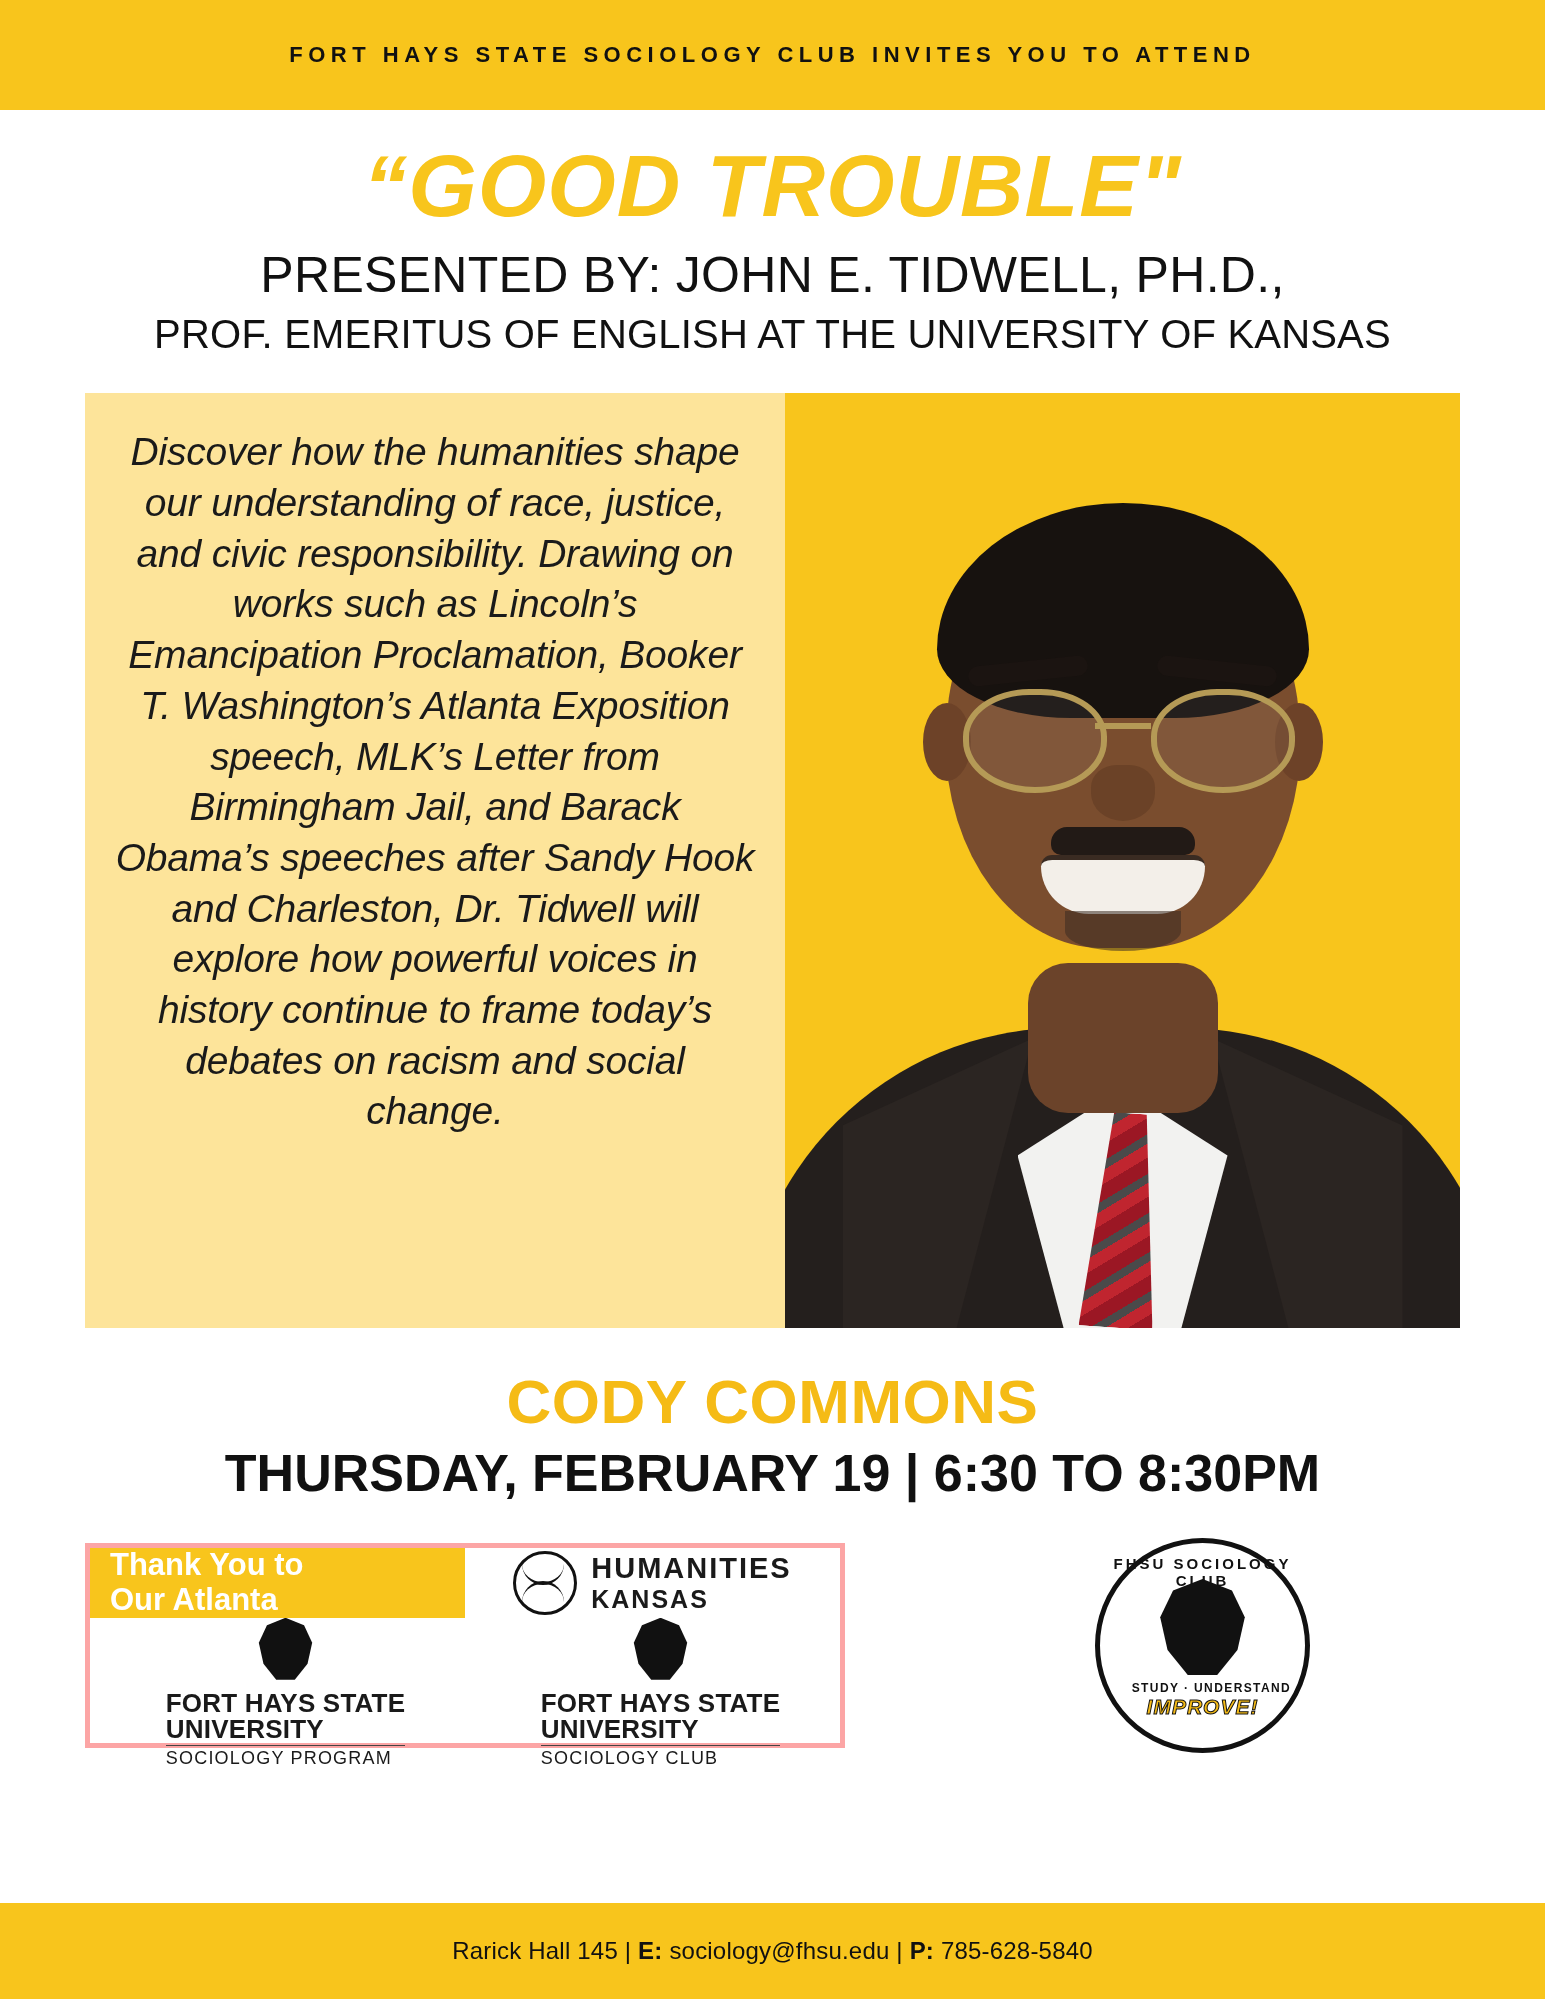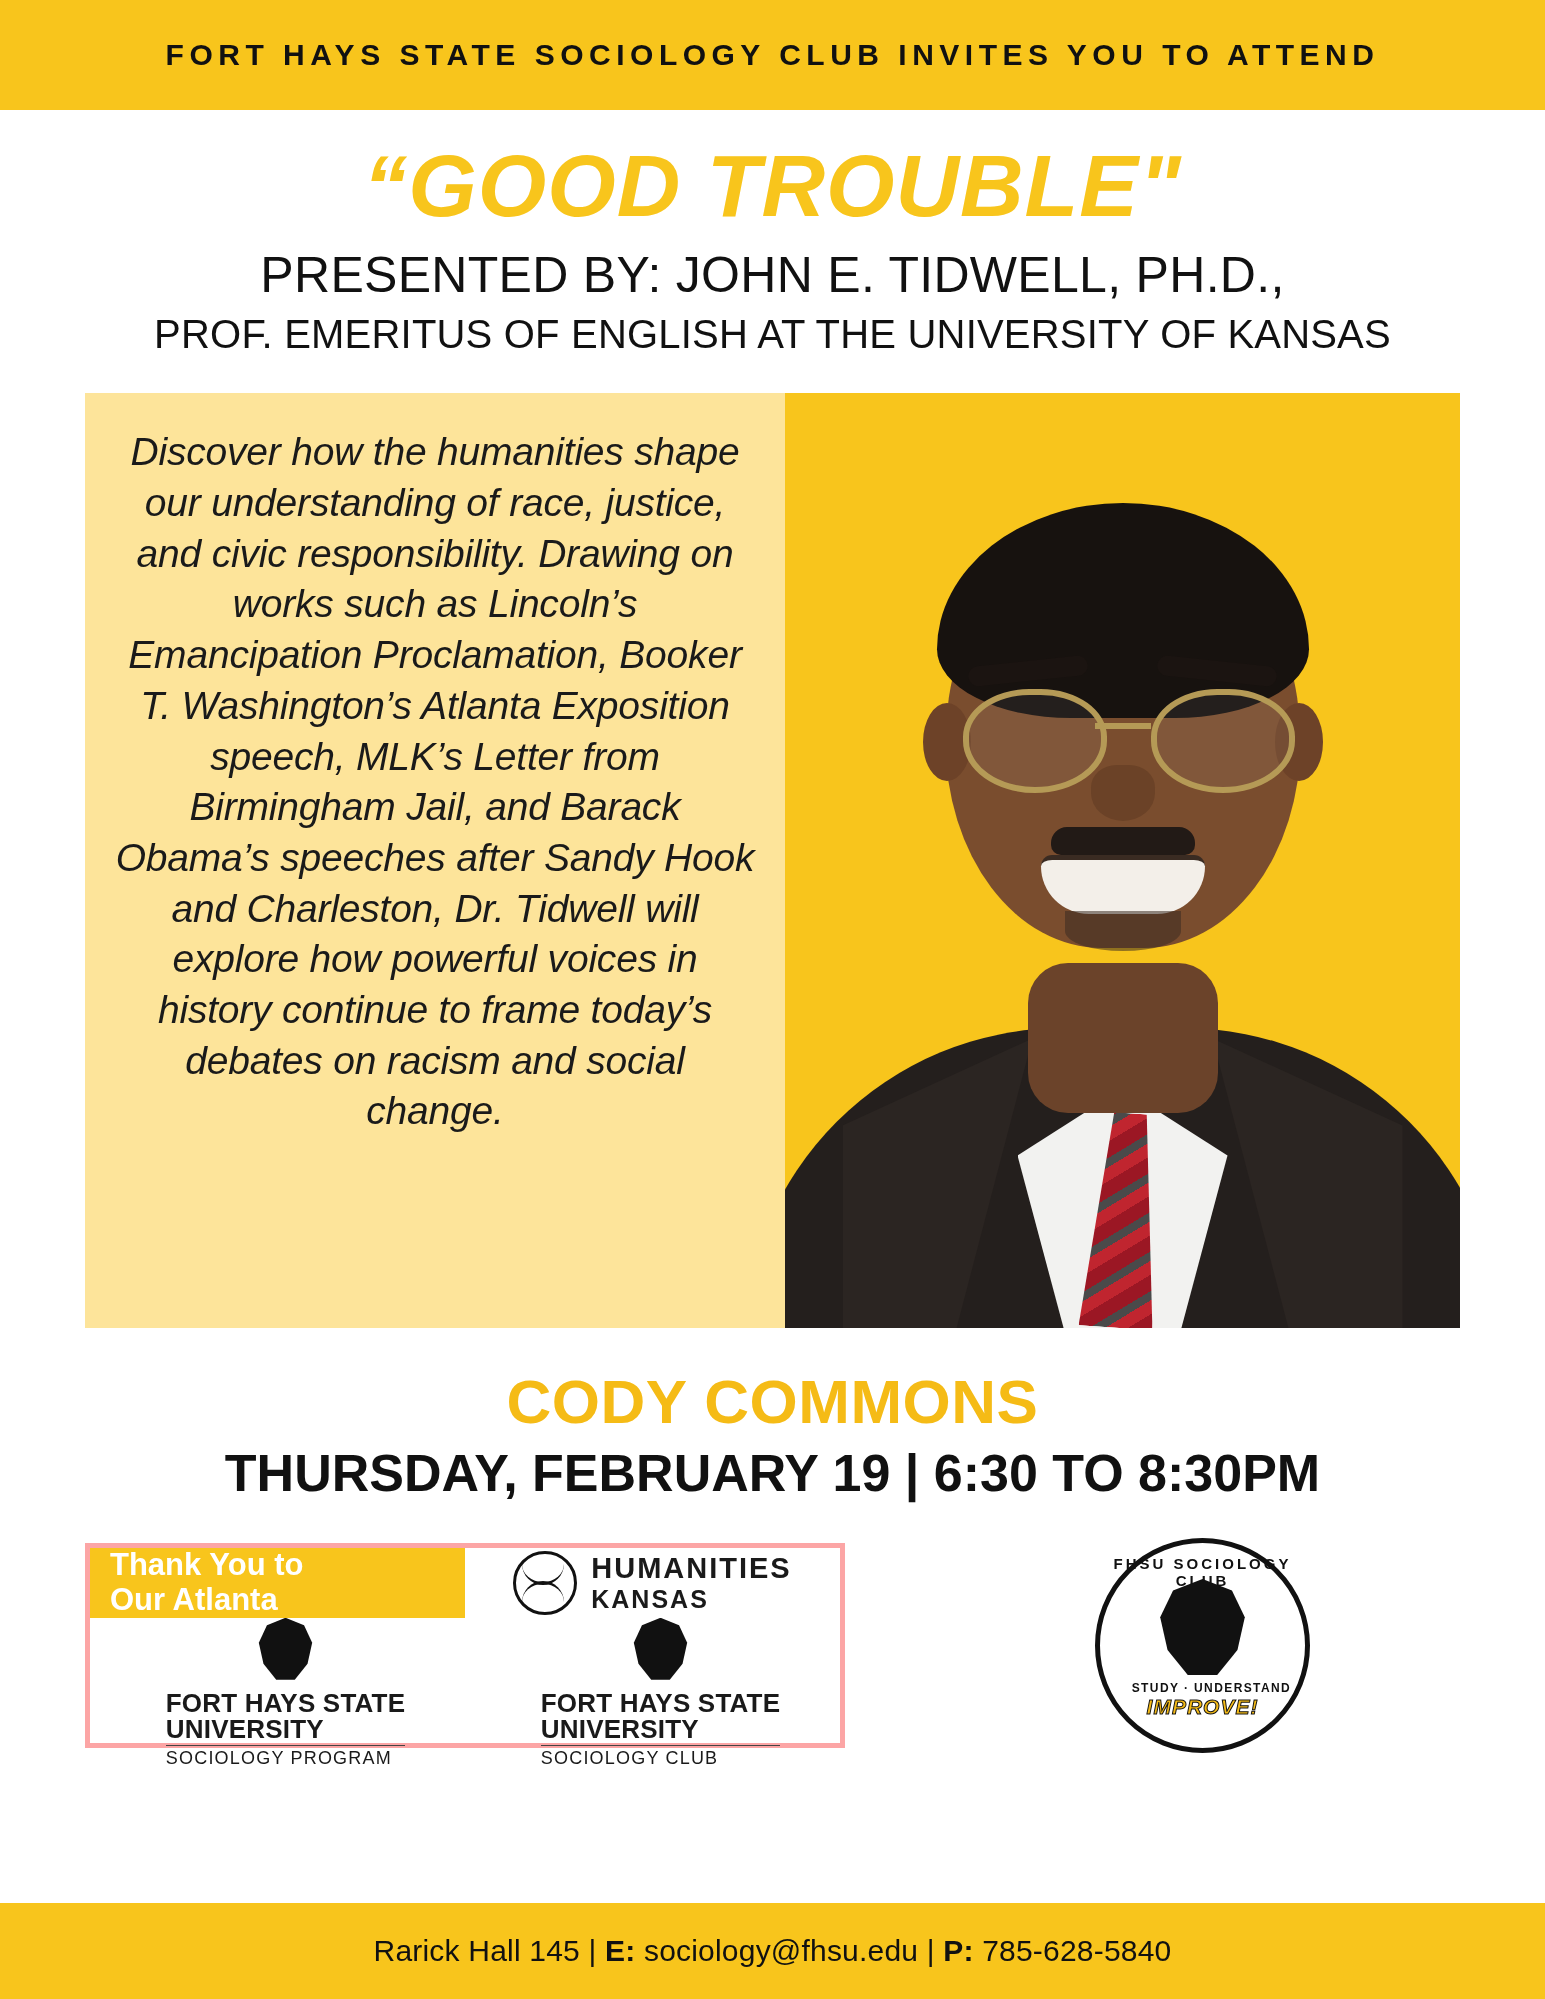--- a/index.html
+++ b/index.html
@@ -19,21 +19,21 @@
   
   .top-banner {
     width: 100%;
     height: 110px;
     background: #f8c51c;
     display: flex;
     align-items: center;
     justify-content: center;
   }
   .top-banner-text {
-    font-size: 30px;
+    font-size: 22px;
     font-weight: bold;
     letter-spacing: 5.5px;
     color: #111111;
     text-align: center;
     white-space: nowrap;
   }
 
   
   .title-block {
     text-align: center;
@@ -431,21 +431,21 @@
     left: 0;
     bottom: 0;
     width: 100%;
     height: 96px;
     background: #f8c51c;
     display: flex;
     align-items: center;
     justify-content: center;
   }
   .footer-text {
-    font-size: 30px;
+    font-size: 24px;
     color: #111;
     letter-spacing: 0.2px;
   }
   .footer-text b { font-weight: bold; }
 </style>
 </head>
 <body>
 
 <div class="top-banner">
   <div class="top-banner-text">FORT HAYS STATE SOCIOLOGY CLUB INVITES YOU TO ATTEND</div>

